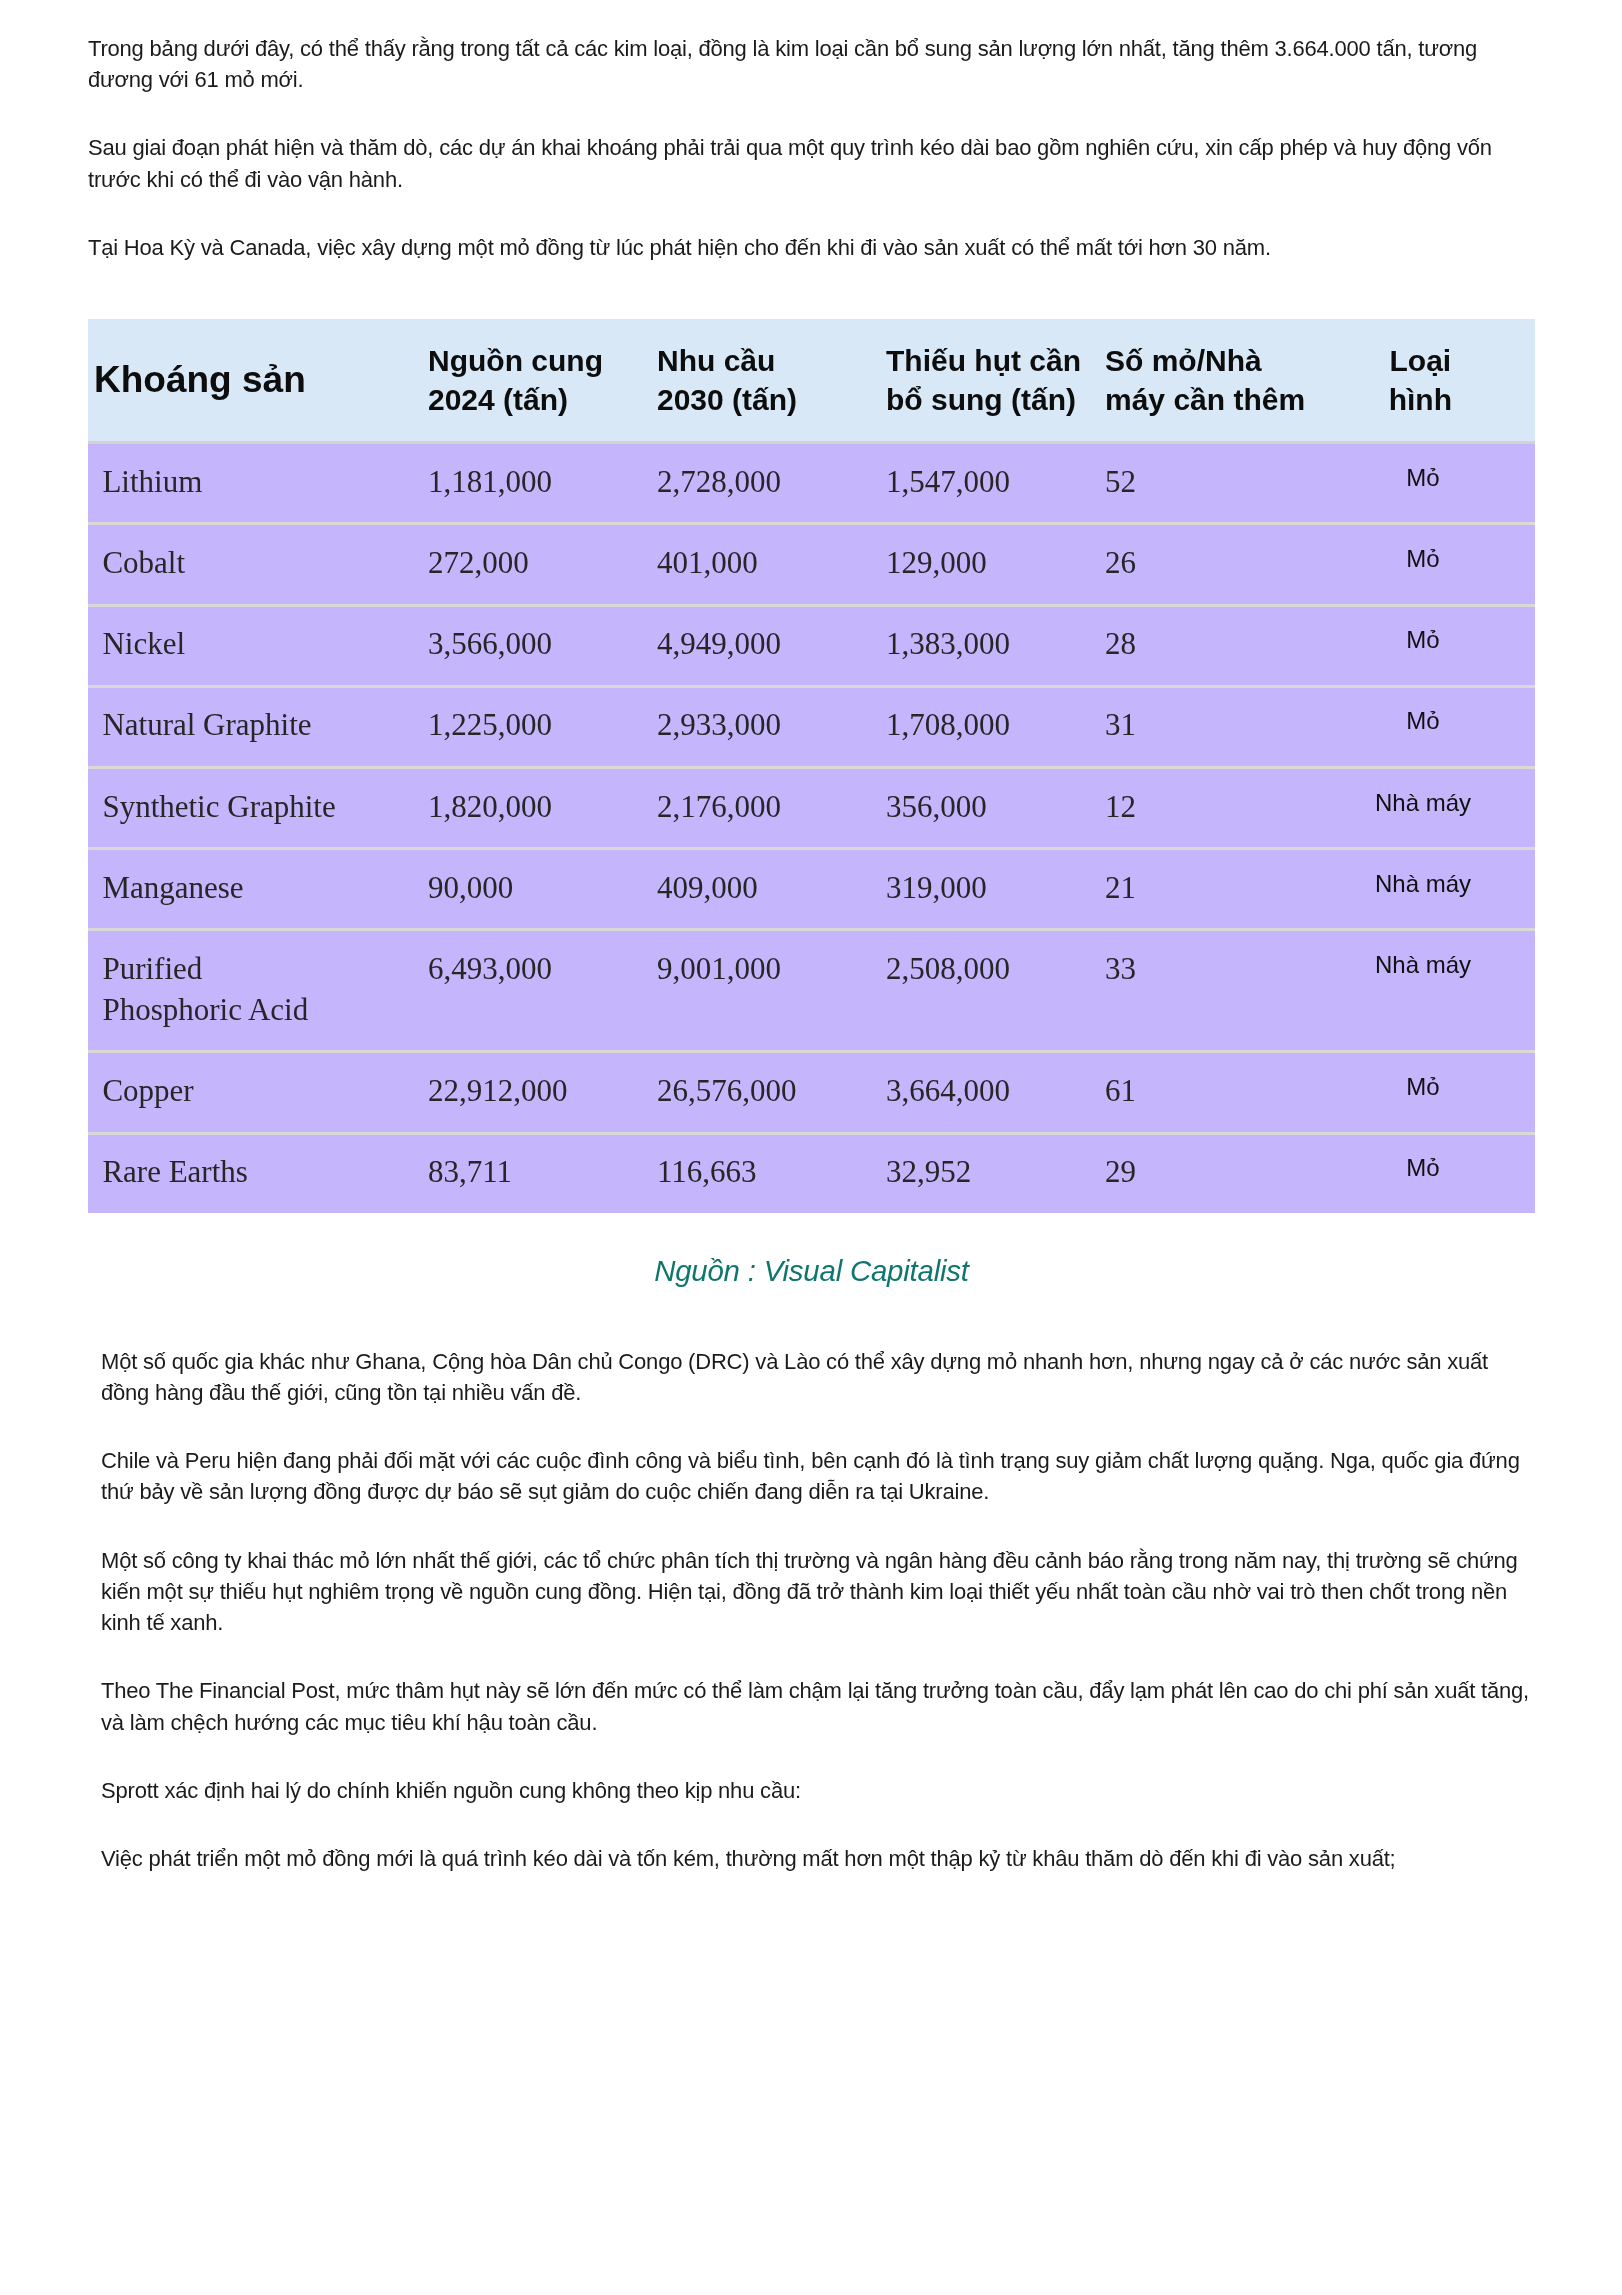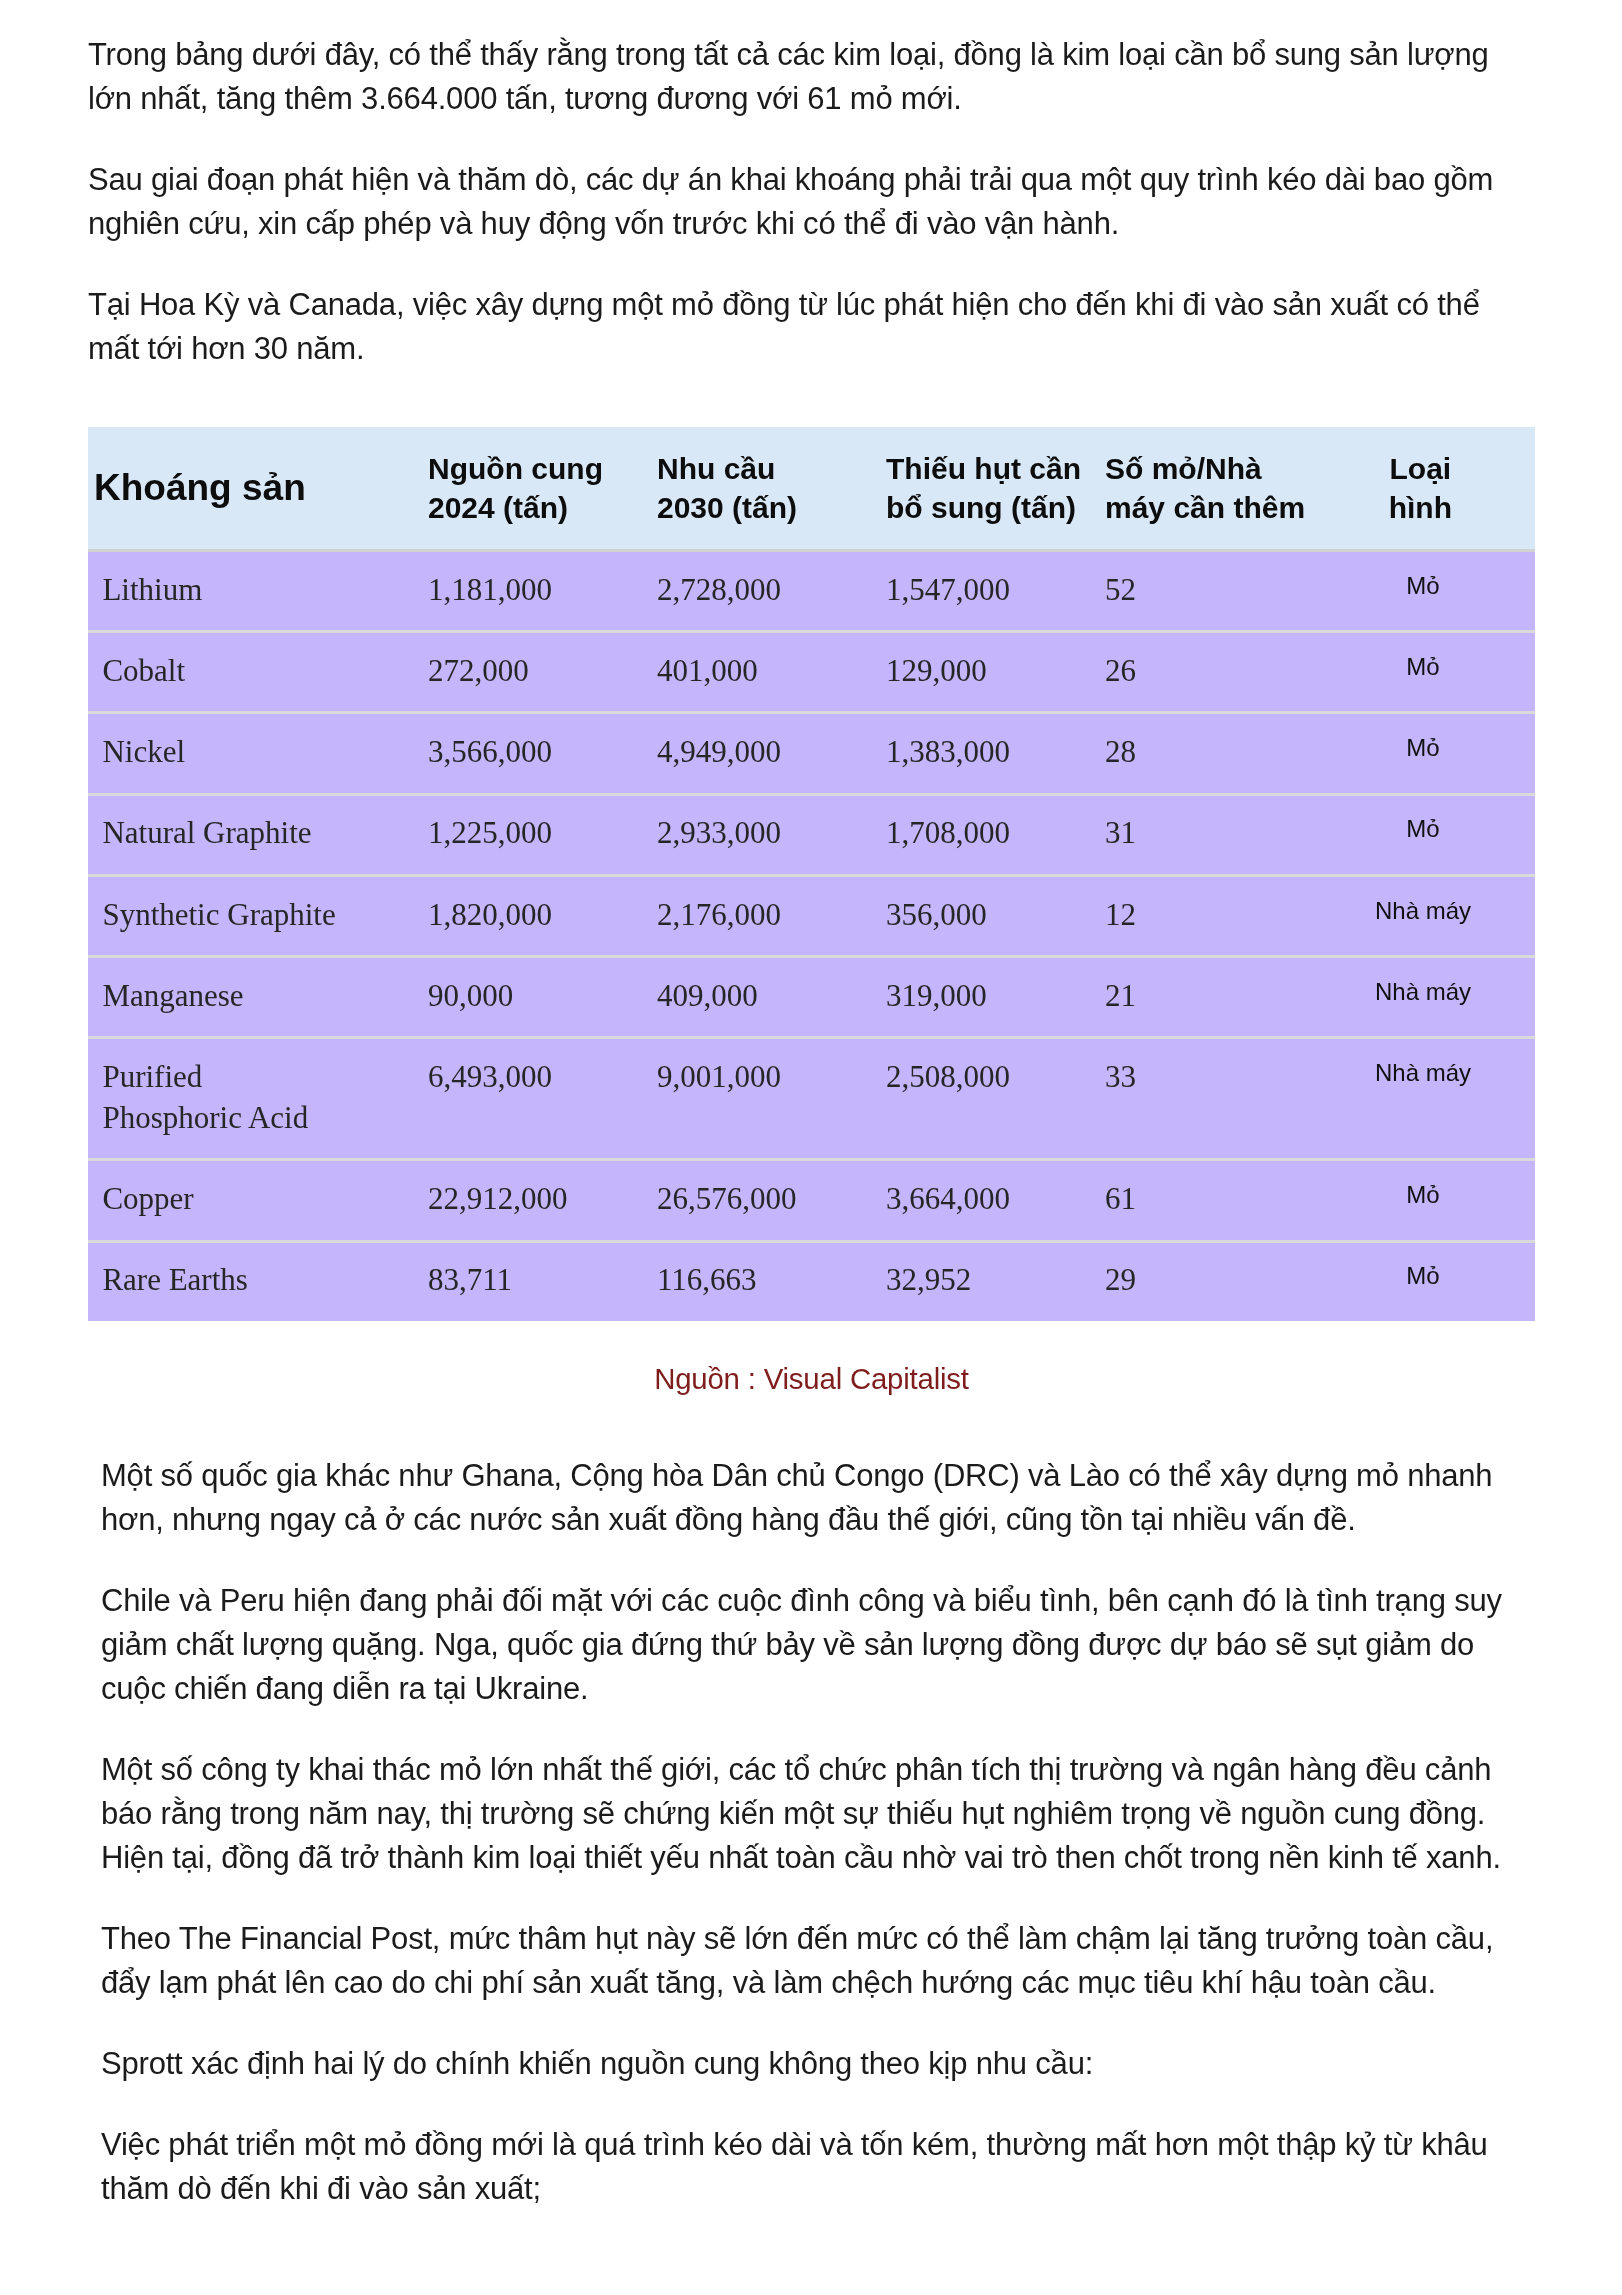--- a/index.html
+++ b/index.html
@@ -13,21 +13,21 @@
     height: 2295px;
     background: #ffffff;
     font-family: "Liberation Sans", sans-serif;
     color: #1b1b1b;
     overflow: hidden;
   }
   .content {
     padding: 33px 88px 0 88px;
   }
   p.para {
-    font-size: 31px;
+    font-size: 22px;
     line-height: 1.42;
     letter-spacing: -0.2px;
     margin: 0 0 37px 0;
     color: #1b1b1b;
   }
   
   table.minerals {
     width: 1447px;
     border-collapse: separate;
     border-spacing: 0;
@@ -82,22 +82,23 @@
   table.minerals tbody td.cell-type {
     font-family: "Liberation Sans", sans-serif;
     font-size: 24px;
     text-align: center;
     padding-right: 13px;
     color: #111111;
   }
   
   .source-caption {
     font-size: 29.4px;
+    font-style: italic;
     text-align: center;
-    color: #7f1d1d;
+    color: #0f766e;
     margin: 41px 0 58px 0;
     letter-spacing: -0.2px;
   }
   .bottom-paragraphs p.para {
     margin-left: 13px;
   }
 </style>
 </head>
 <body>
 

